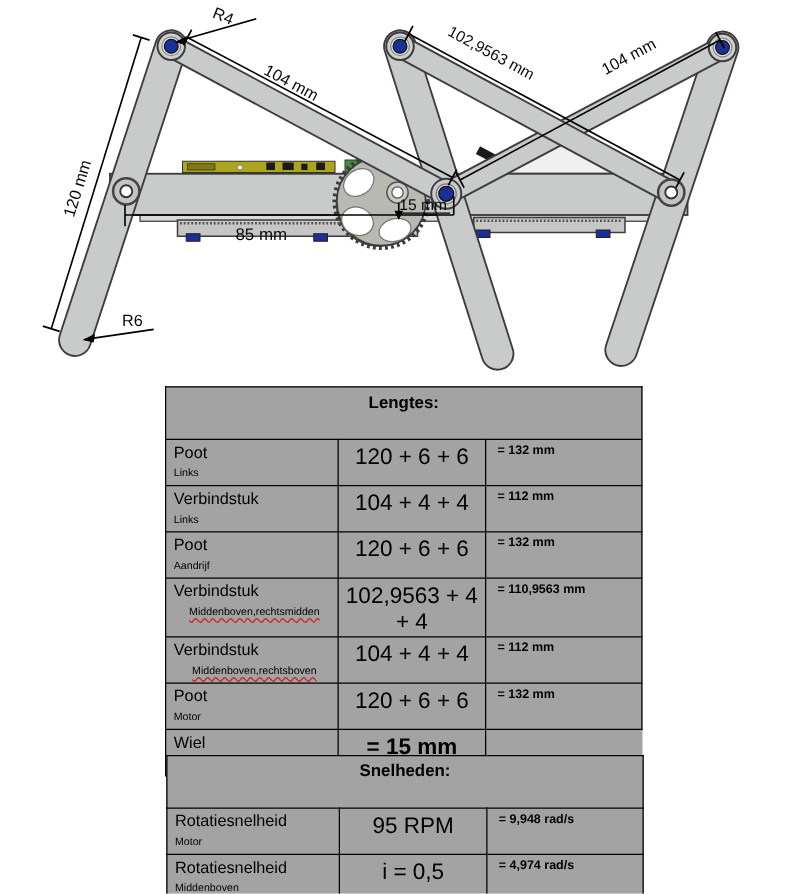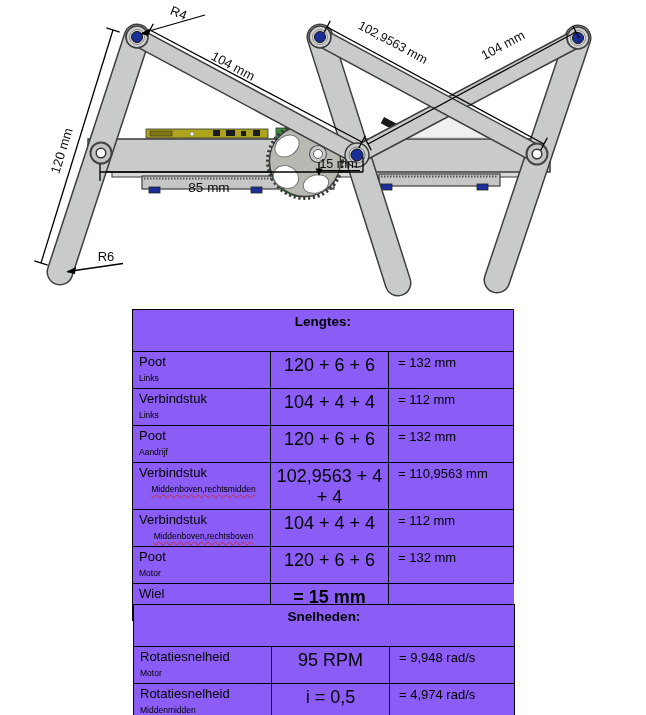--- a/index.html
+++ b/index.html
@@ -1,29 +1,29 @@
 <!DOCTYPE html>
 <html><head>
 <meta charset="utf-8">
 <style>
   html,body{margin:0;padding:0;background:#fff;}
   #page{position:relative;width:646px;height:715px;background:#fff;overflow:hidden;
         font-family:"Liberation Sans",sans-serif;color:#000;}
   #figure-wrap{position:absolute;left:0;top:0;width:646px;height:302px;}
   svg text{font-family:"Liberation Sans",sans-serif;fill:#0a0a0a;}
 
-  table.dtab{border-collapse:collapse;table-layout:fixed;background:#8b5cf6;}
+  table.dtab{border-collapse:collapse;table-layout:fixed;background:#a3a3a3;}
   table.dtab td{border:1.6px solid #000;vertical-align:top;overflow:hidden;}
   #lengtes-table{position:absolute;left:132px;top:309px;}
   #snelheden-table{position:absolute;left:133px;top:604px;}
   tr.hdr td{height:36px;text-align:center;font-weight:bold;font-size:13.5px;padding-top:4px;}
   tr.row td{height:32px;}
   td.c1{padding:2px 2px 0 6px;font-size:13px;line-height:15px;}
   td.c2{text-align:center;font-size:18px;padding-top:3px;}
-  td.c3{font-size:13px;font-weight:normal;padding:3px 0 0 9px;}
+  td.c3{font-size:10px;font-weight:bold;padding:3px 0 0 9px;}
   .sub{display:block;font-size:8.5px;line-height:10px;margin-top:4px;font-weight:normal;}
   .sq{text-decoration-line:underline;text-decoration-style:wavy;
       text-decoration-color:#cc2a2a;text-decoration-thickness:1px;text-underline-offset:2px;text-align:center;}
   .bold{font-weight:bold;}
 </style>
 </head>
 <body>
 
 <div id="page">
 
@@ -234,20 +234,20 @@
     <tbody>
         <tr class="hdr">
           <td colspan="3">Snelheden:</td>
         </tr>
     <tr class="row">
       <td class="c1"><span>Rotatiesnelheid</span><span class="sub">Motor</span></td>
       <td class="c2">95 RPM</td>
       <td class="c3">= 9,948 rad/s</td>
     </tr>
     <tr class="row">
-      <td class="c1"><span>Rotatiesnelheid</span><span class="sub">Middenmidden</span></td>
+      <td class="c1"><span>Rotatiesnelheid</span><span class="sub">Middenboven</span></td>
       <td class="c2">i = 0,5</td>
       <td class="c3">= 4,974 rad/s</td>
     </tr>
   </tbody>
     </table>
 
 </div>
 
 </body></html>

